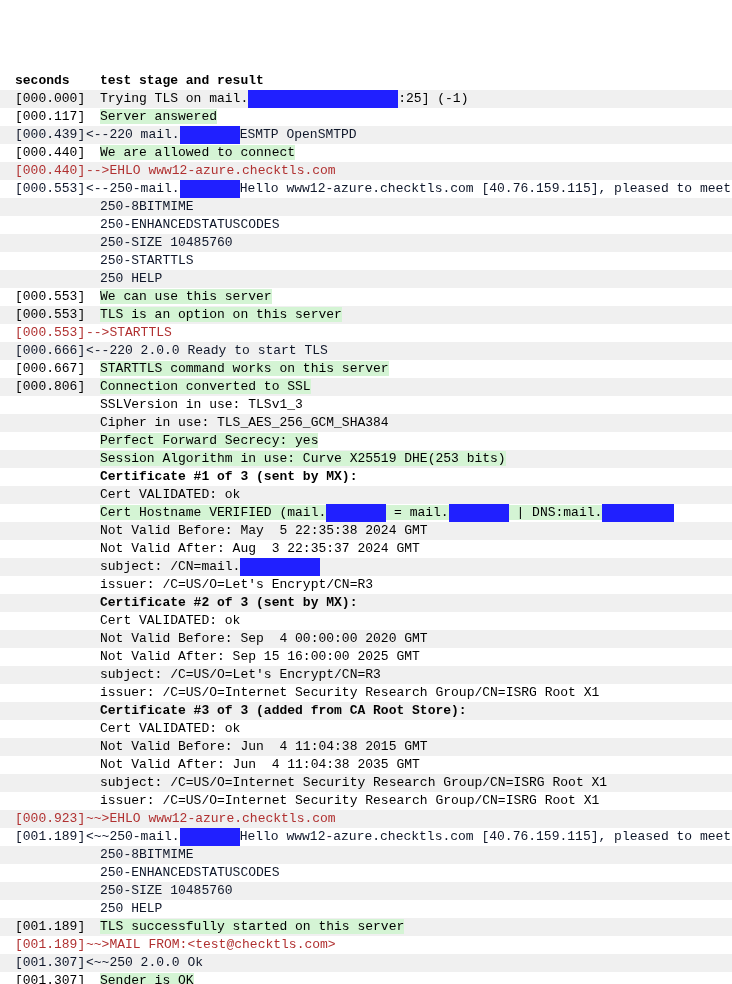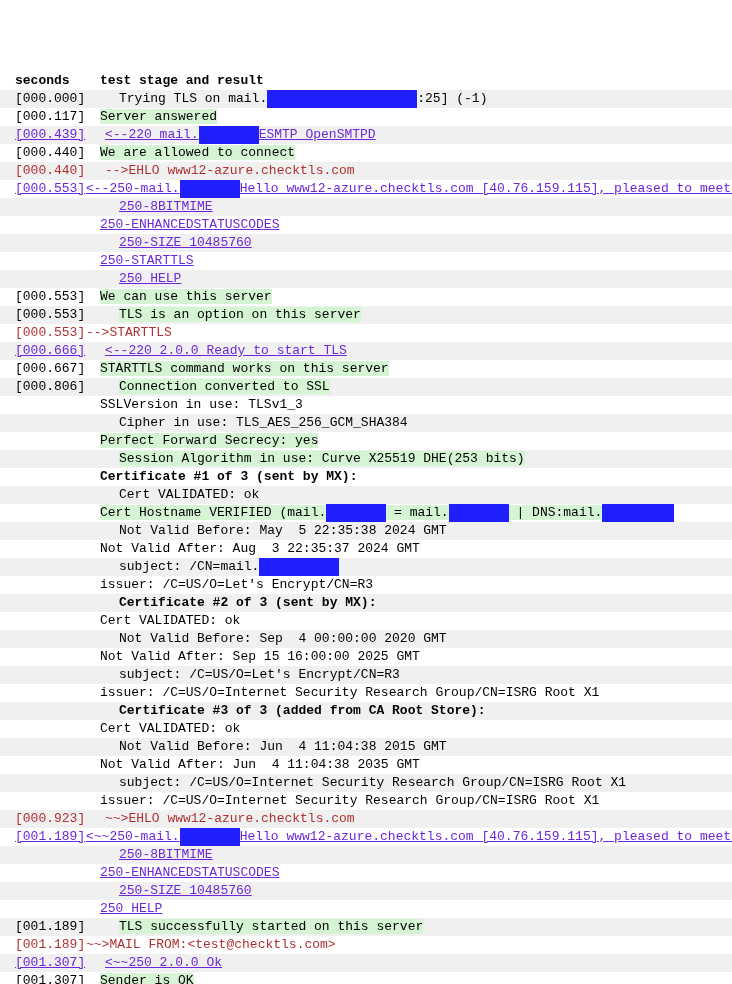--- a/index.html
+++ b/index.html
@@ -8,29 +8,29 @@
     font-size: 13px;
     background: #fff;
     width: 732px;
     line-height: 18px;
     white-space: pre;
   }
   .row {
     display: flex;
     padding: 0 15px 0 15px;
   }
-  .row.stripe { background: #f0f0f0; gap: 19px; }
+  .row.stripe { background: #f0f0f0; }
   .seconds {
     width: 85px;
     flex-shrink: 0;
   }
   .result { flex: 1; }
   .header { font-weight: bold; }
   .c-red { color: #b03030; }
-  .c-blue { color: #6d28d9; text-decoration: underline; }
+  .c-blue { color: #0f172a; }
   .hl-green { background: #d4f4d4; }
   .bold { font-weight: bold; text-align: center; }
   .redact {
     background: #2020ff;
     color: #2020ff;
     display: inline-block;
   }
 </style>
 </head>
 <body>

